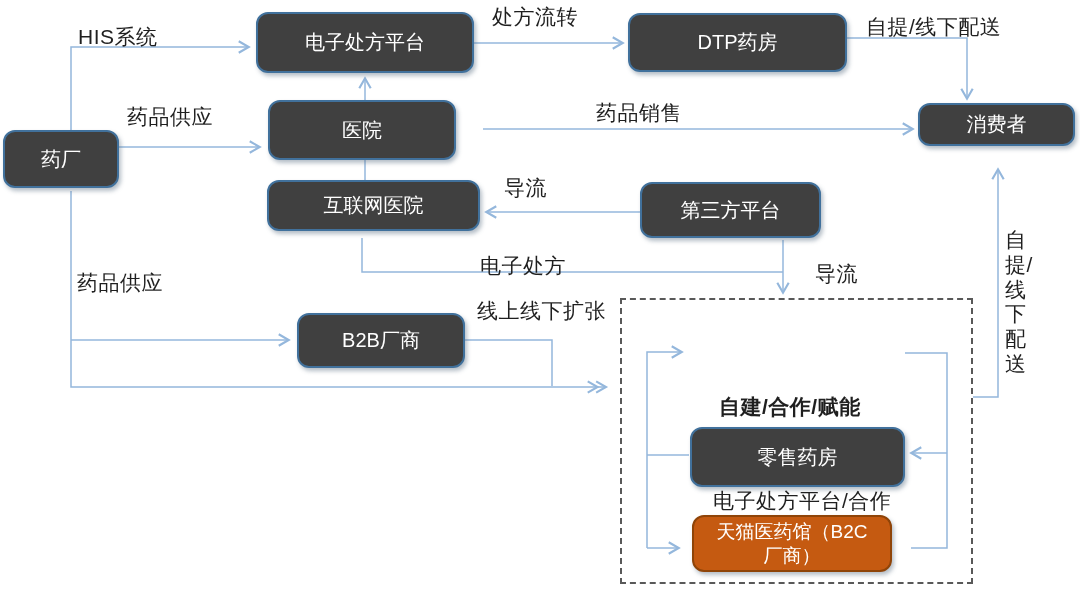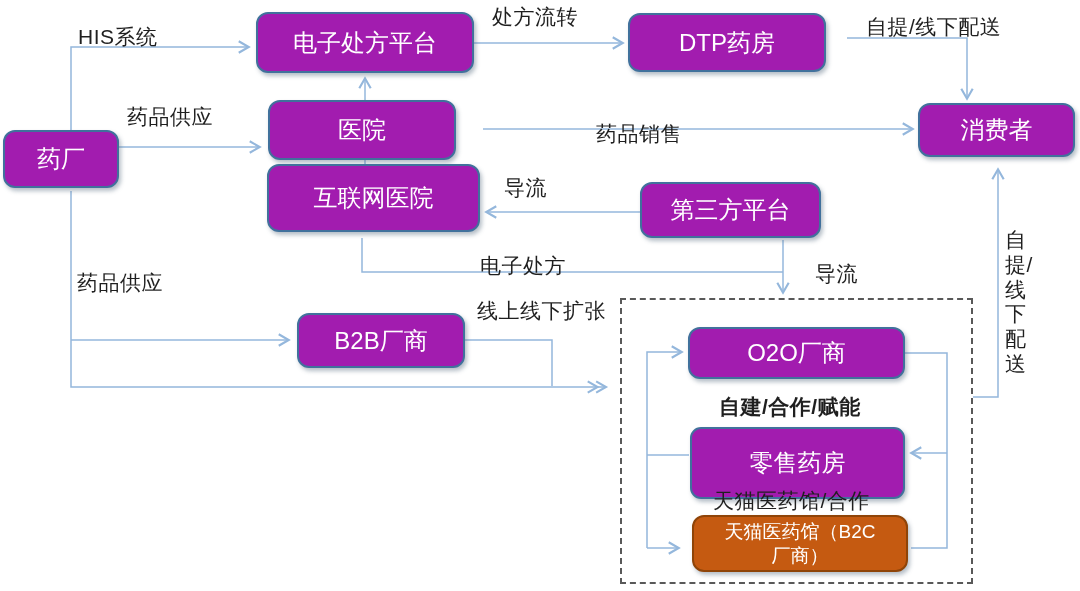--- a/index.html
+++ b/index.html
@@ -3,22 +3,22 @@
 <meta charset="utf-8">
 <style>
   html,body{margin:0;padding:0;background:#ffffff;}
   .stage{
     position:relative;width:1080px;height:591px;background:#ffffff;overflow:hidden;
     font-family:"Liberation Sans","DejaVu Sans",sans-serif;
   }
   .wires{position:absolute;left:0;top:0;width:1080px;height:591px;}
   .node{
     position:absolute;display:flex;align-items:center;justify-content:center;
-    background:#a21caf;border:2px solid #41719C;border-radius:12px;
-    color:#ffffff;font-size:24px;text-align:center;line-height:1.25;
+    background:#404040;border:2px solid #41719C;border-radius:12px;
+    color:#ffffff;font-size:20px;text-align:center;line-height:1.25;
     box-sizing:border-box;white-space:pre-line;
     box-shadow:2px 3px 4px rgba(90,110,130,0.45);
   }
   .node.orange{background:#C55A11;border-color:#8F4408;font-size:19px;}
   .lbl{
     position:absolute;color:#1f1f1f;font-size:21px;line-height:1.18;
     white-space:pre-line;letter-spacing:0.5px;
   }
   .dashed-zone{
     position:absolute;left:620px;top:298px;width:353px;height:286px;
@@ -80,62 +80,61 @@
       <polyline points="973,397 998,397 998,169" marker-end="url(#arr)"></polyline>
     </g>
   </svg>
 
   <div class="dashed-zone"></div>
 
   <div class="node" style="left:3px;top:130px;width:116px;height:58px;">药厂</div>
 
   <div class="node" style="left:256px;top:12px;width:218px;height:61px;">电子处方平台</div>
 
-  <div class="node" style="left:628px;top:13px;width:198px;height:59px;">DTP药房</div>
+  <div class="node" style="left:628px;top:13px;width:219px;height:59px;">DTP药房</div>
 
   <div class="node" style="left:268px;top:100px;width:188px;height:60px;">医院</div>
 
-  <div class="node" style="left:918px;top:103px;width:157px;height:54px;">消费者</div>
+  <div class="node" style="left:918px;top:103px;width:157px;height:43px;">消费者</div>
 
-  <div class="node" style="left:267px;top:164px;width:213px;height:68px;">互联网医院</div>
+  <div class="node" style="left:267px;top:180px;width:213px;height:51px;">互联网医院</div>
 
   <div class="node" style="left:640px;top:182px;width:181px;height:56px;">第三方平台</div>
 
   <div class="node" style="left:297px;top:313px;width:168px;height:55px;">B2B厂商</div>
 
-  <div class="node" style="left:688px;top:327px;width:217px;height:52px;">O2O厂商</div>
 
-  <div class="node" style="left:690px;top:427px;width:215px;height:72px;border-radius:11px;">零售药房</div>
+  <div class="node" style="left:690px;top:427px;width:215px;height:60px;">零售药房</div>
 
-  <div class="node orange" style="left:692px;top:515px;width:216px;height:57px;">天猫医药馆（B2C
+  <div class="node orange" style="left:692px;top:515px;width:200px;height:57px;">天猫医药馆（B2C
 厂商）</div>
 
   <div class="lbl" style="left:78px;top:17px;margin-top:8px;">HIS系统</div>
 
   <div class="lbl" style="left:492px;top:5px;">处方流转</div>
 
   <div class="lbl" style="left:866px;top:15px;">自提/线下配送</div>
 
   <div class="lbl" style="left:127px;top:105px;">药品供应</div>
 
-  <div class="lbl" style="left:596px;top:101px;margin-top:21px;">药品销售</div>
+  <div class="lbl" style="left:596px;top:101px;">药品销售</div>
 
   <div class="lbl" style="left:504px;top:176px;">导流</div>
 
   <div class="lbl" style="left:480px;top:254px;">电子处方</div>
 
   <div class="lbl" style="left:77px;top:271px;">药品供应</div>
 
   <div class="lbl" style="left:477px;top:299px;">线上线下扩张</div>
 
   <div class="lbl" style="left:815px;top:262px;">导流</div>
 
   <div class="lbl" style="left:719px;top:395px;font-weight:bold;">自建/合作/赋能</div>
 
-  <div class="lbl" style="left:713px;top:489px;">天猫医药馆/合作</div>
+  <div class="lbl" style="left:713px;top:489px;">电子处方平台/合作</div>
 
   <div class="lbl" style="left:1005px;top:228px;width:32px;text-align:left;">自
 提/
 线
 下
 配
 送</div>
 
 </div>
 

